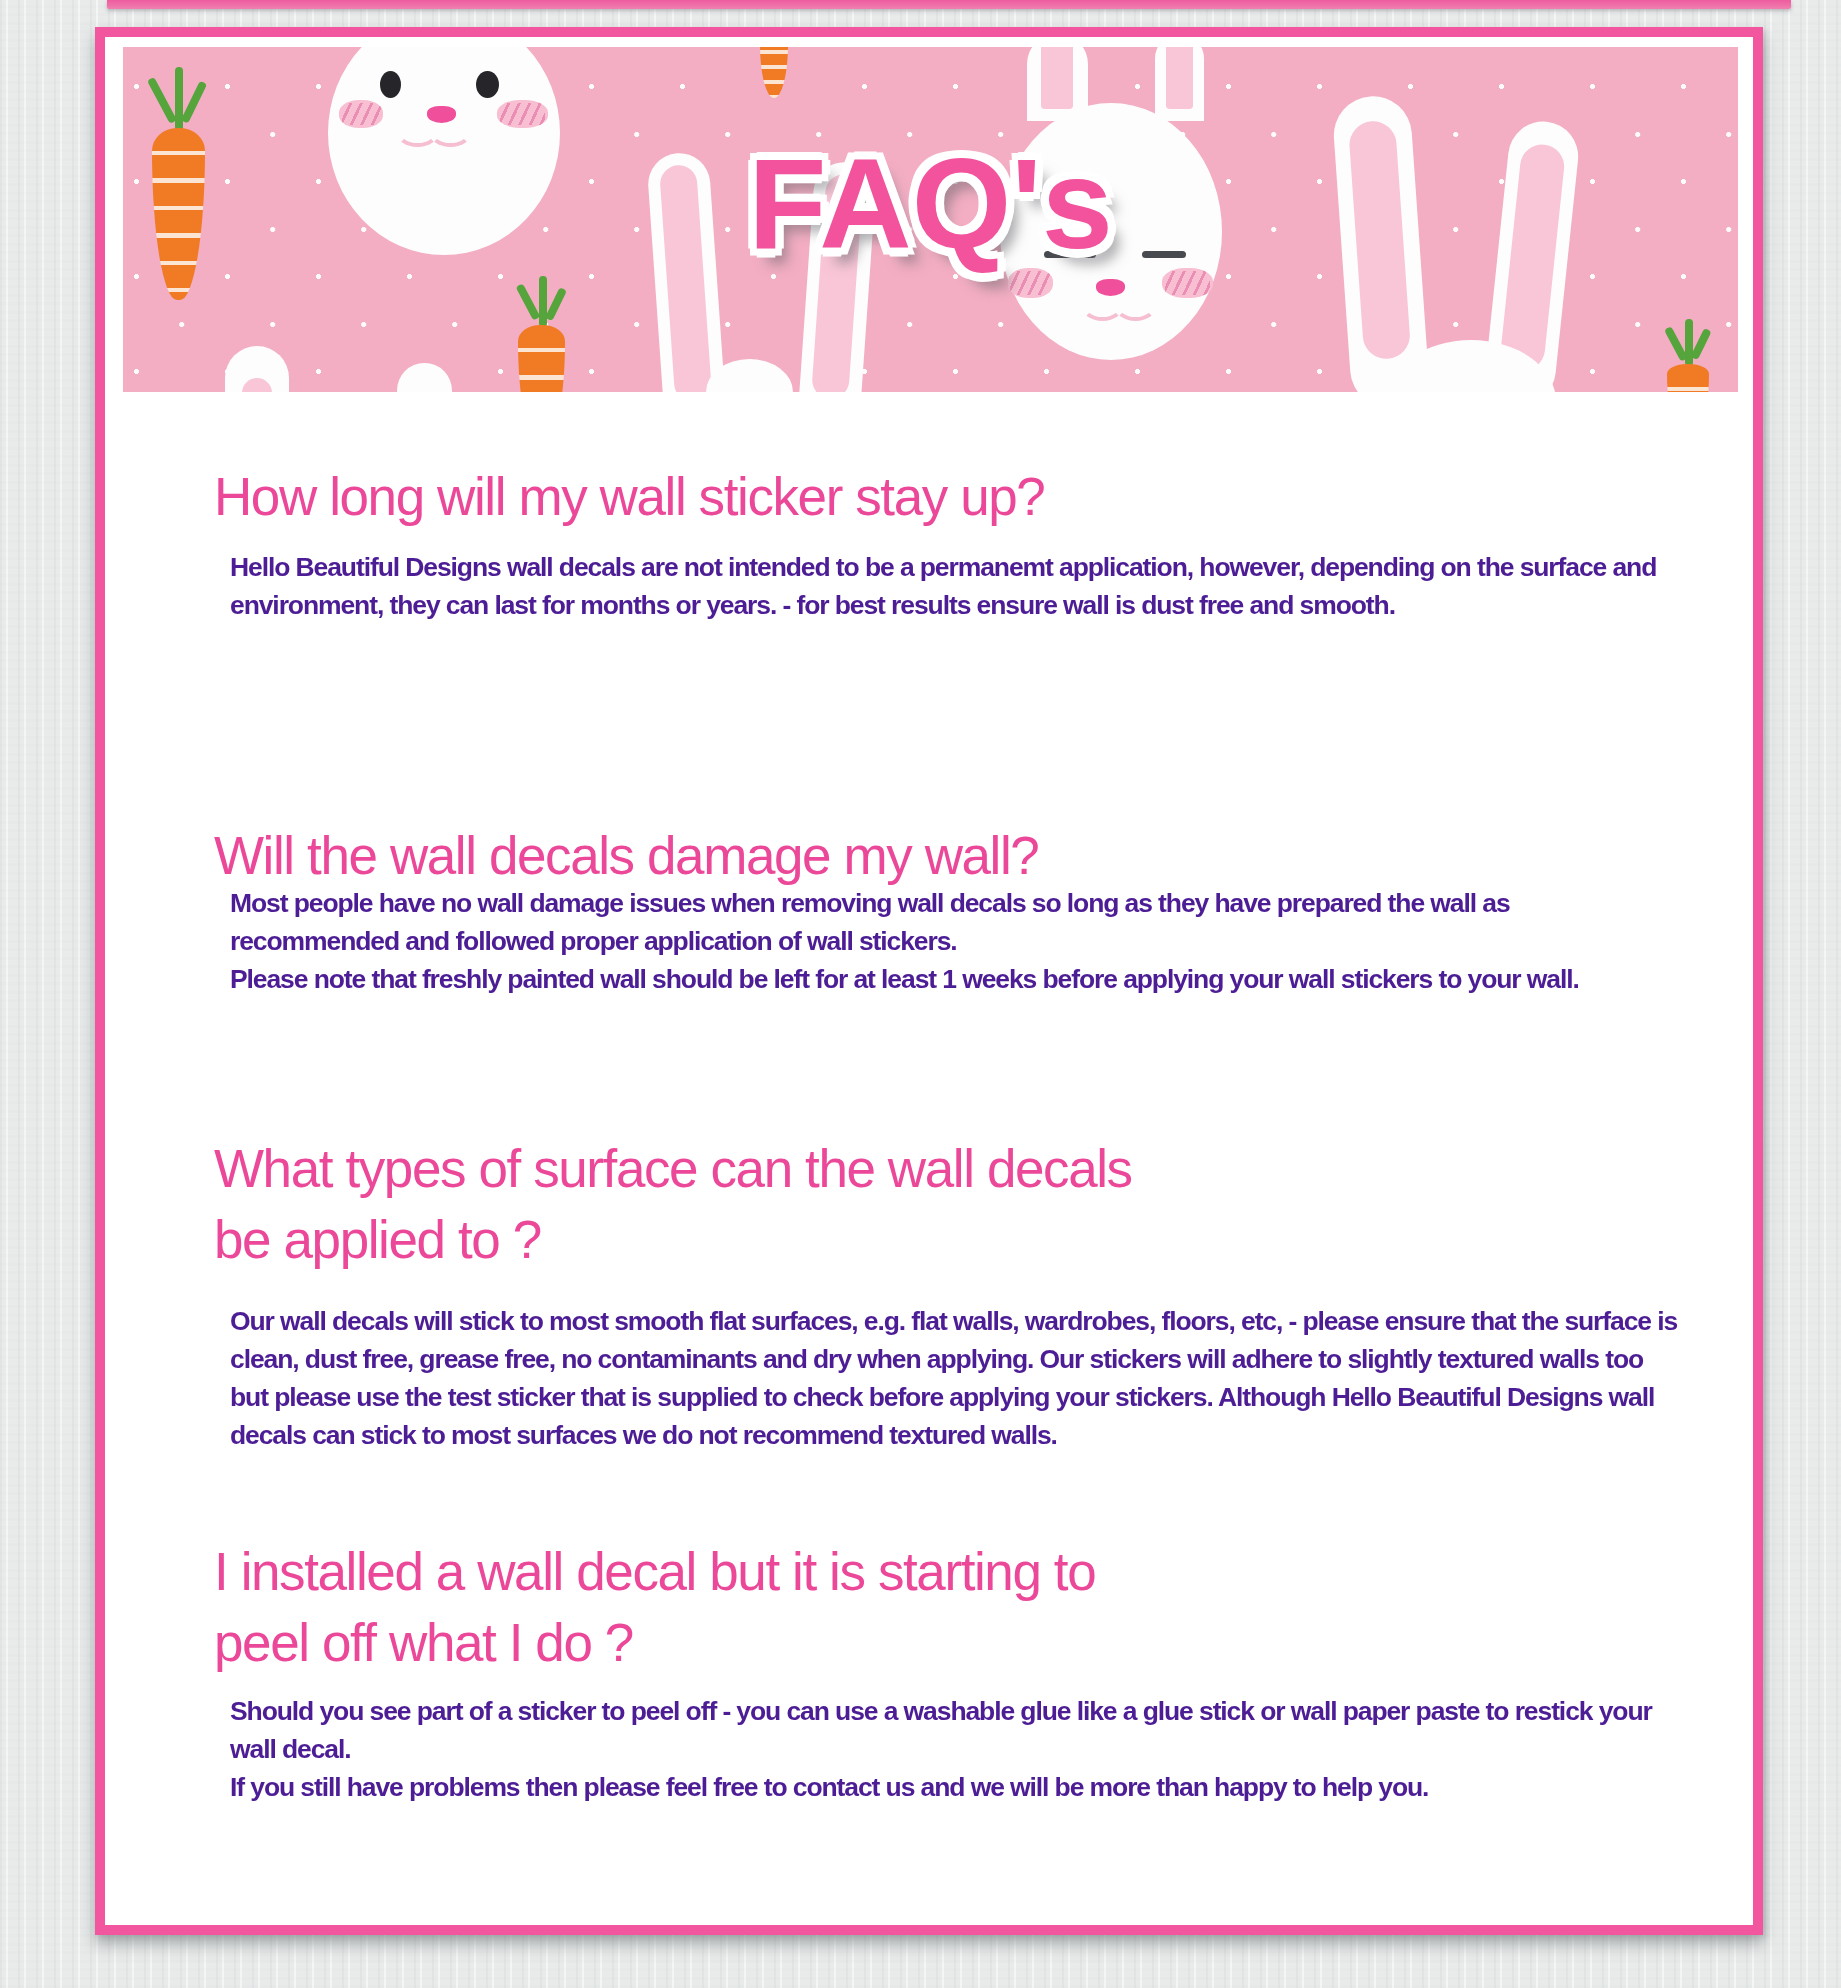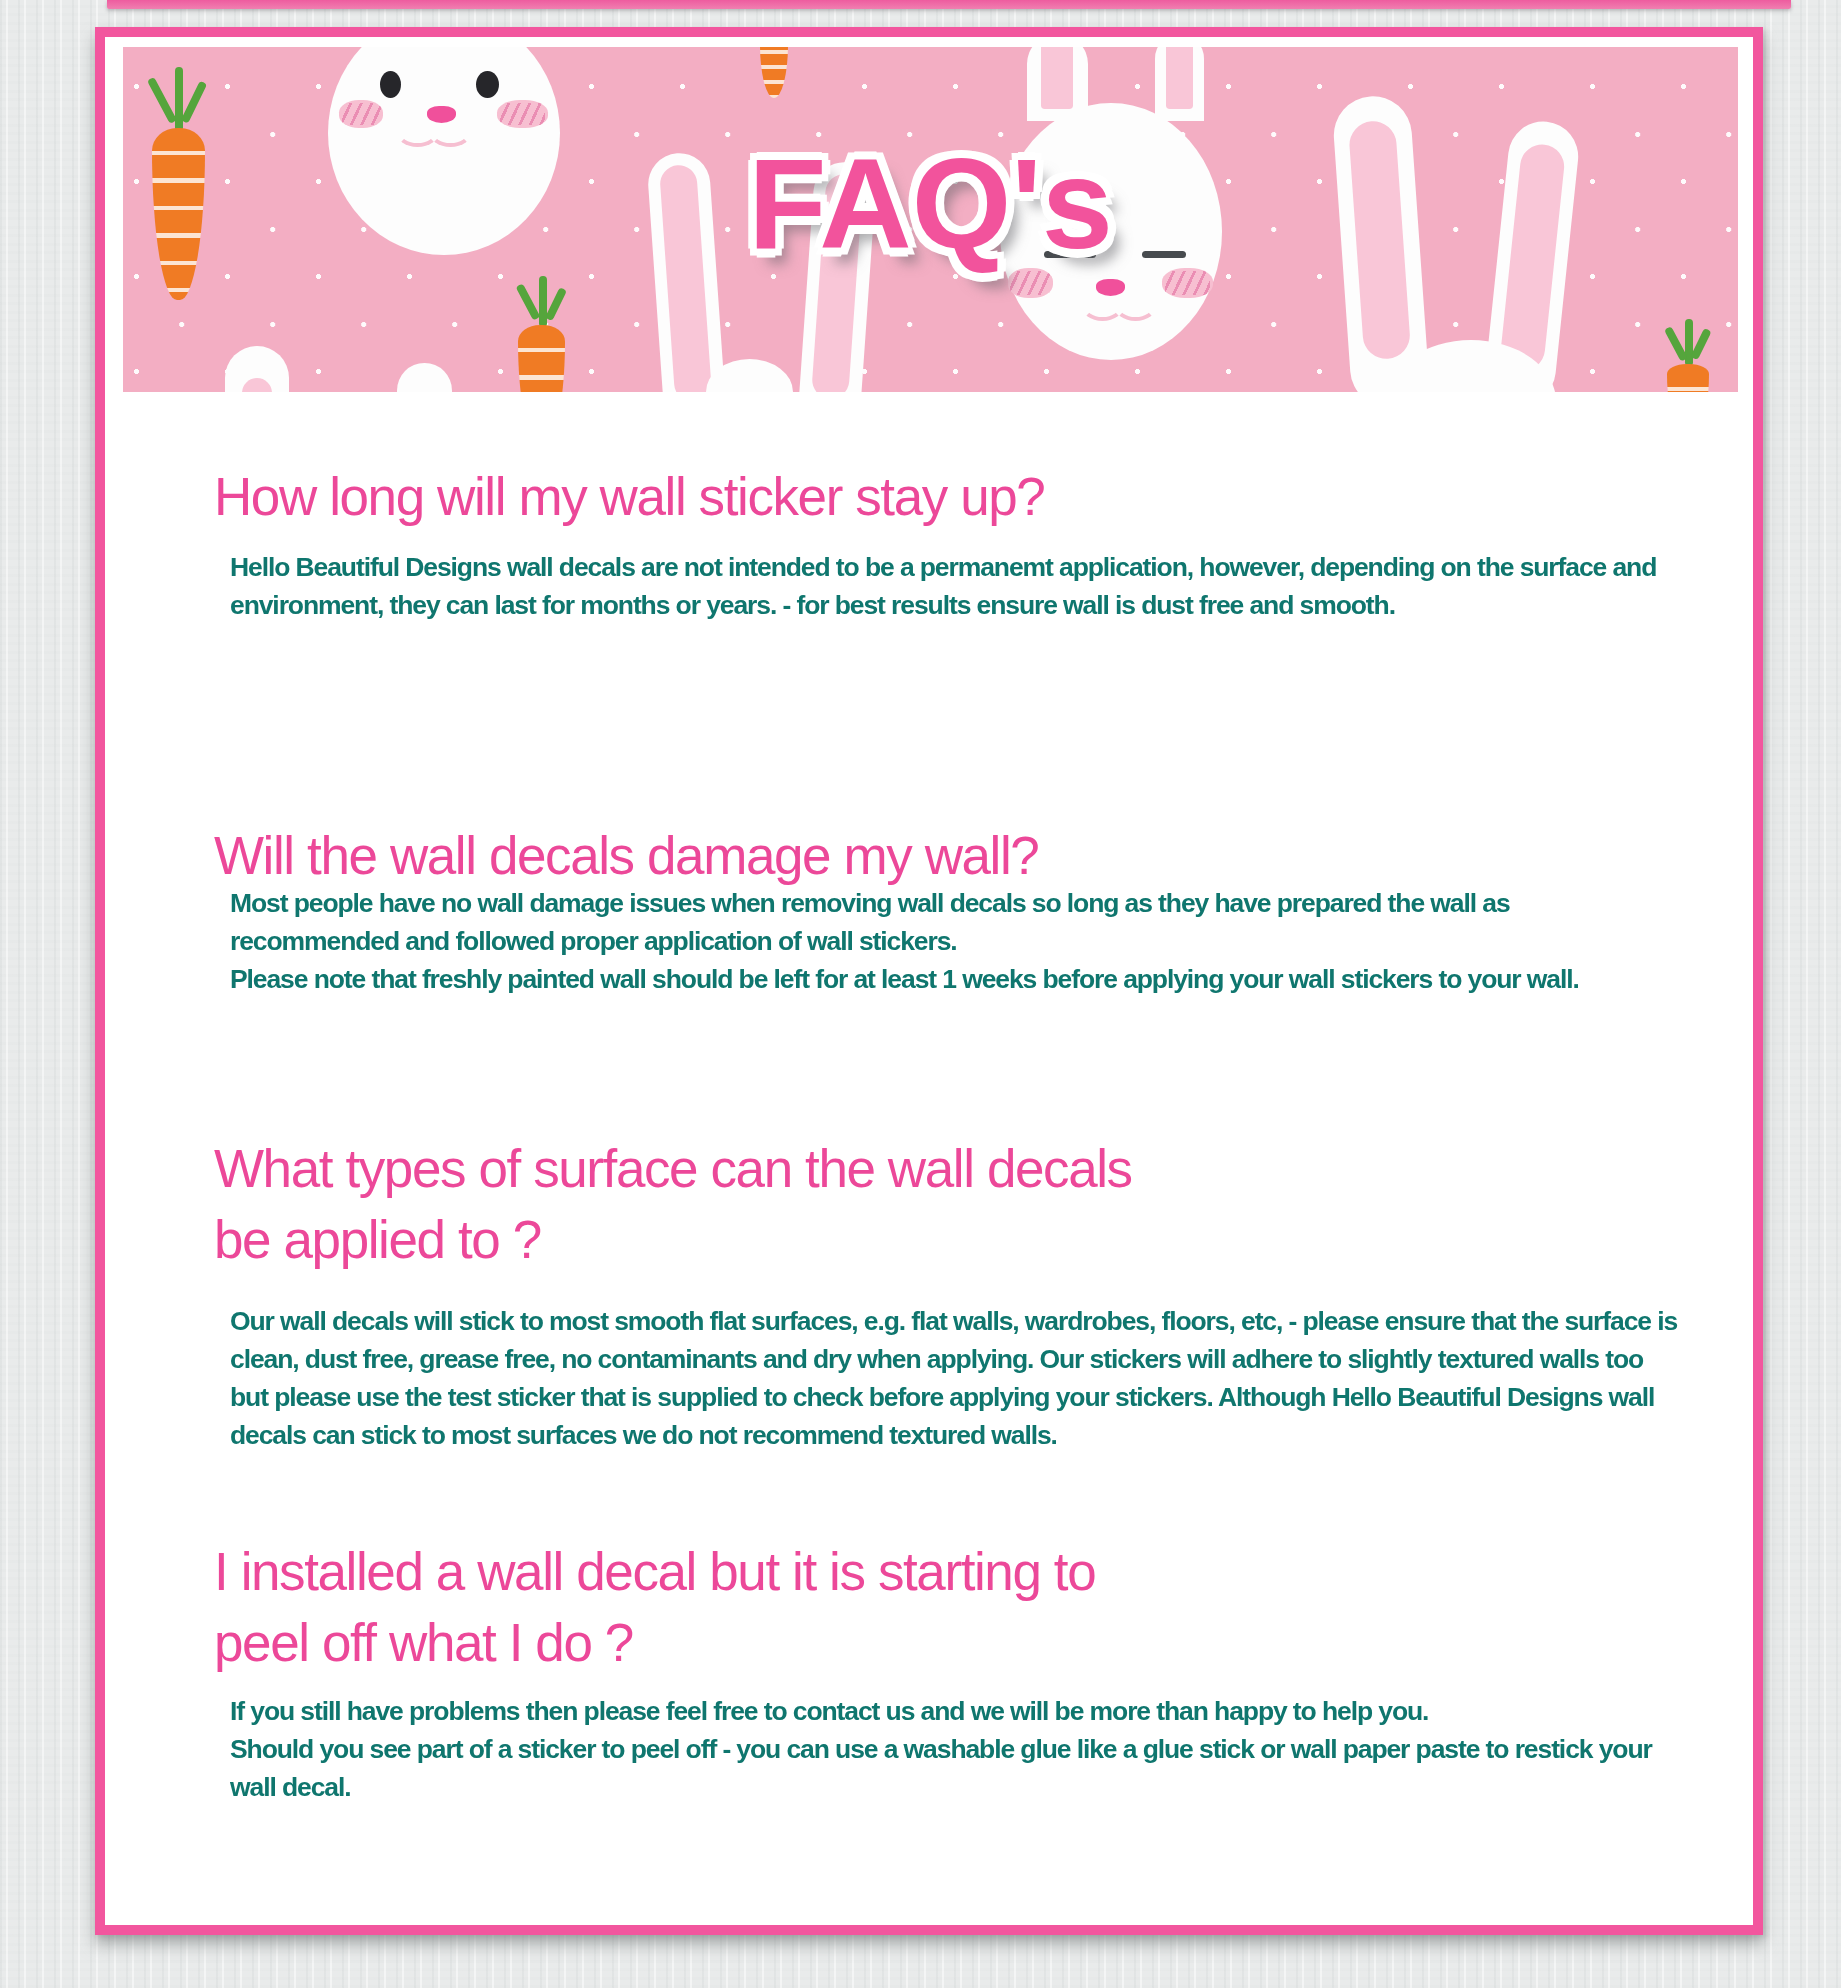--- a/index.html
+++ b/index.html
@@ -65,21 +65,21 @@
   }
   
   .q-head{
     position:absolute;left:109px;
     font:400 53px/71px "Liberation Sans",sans-serif;
     color:#ec4899;letter-spacing:-1.4px;white-space:nowrap;
   }
   .q-body{
     position:absolute;left:125px;width:1448px;
     font:700 26.5px/38px "Liberation Sans",sans-serif;
-    color:#0f766e;letter-spacing:-1.1px;
+    color:#4c1d95;letter-spacing:-1.1px;
   }
   .q-body p{margin:0;}
   .h1{top:424px}.p1{top:511px}
   .h2{top:783px}.p2{top:847px}
   .h3{top:1096px}.p3{top:1265px}
   .h4{top:1499px}.p4{top:1655px}
 </style>
 </head>
 <body>
 
@@ -183,19 +183,19 @@
     </div>
     <div class="q-body p3">
       <p>Our wall decals will stick to most  smooth flat surfaces, e.g. flat walls, wardrobes, floors, etc, - please ensure that the surface is  clean, dust free, grease free, no contaminants and dry when applying. Our stickers will adhere to slightly textured walls too but please use the test sticker that is supplied to check before applying your stickers. Although Hello Beautiful Designs wall decals can stick to most surfaces we do not recommend textured walls.</p>
     </div>
 
     <div class="q-head h4">
       <div>I installed a wall decal but it is starting to</div>
       <div>peel off what I do ?</div>
     </div>
     <div class="q-body p4">
+      <p>Should you see part of a sticker to peel off - you can use a washable glue like a glue stick or wall paper paste to restick your wall decal.</p>
       <p>If you still have problems then please feel free to contact us and we will be more than happy to help you.</p>
-      <p>Should you see part of a sticker to peel off - you can use a washable glue like a glue stick or wall paper paste to restick your wall decal.</p>
     </div>
 
   </div>
 </div>
 
 
 </body></html>

